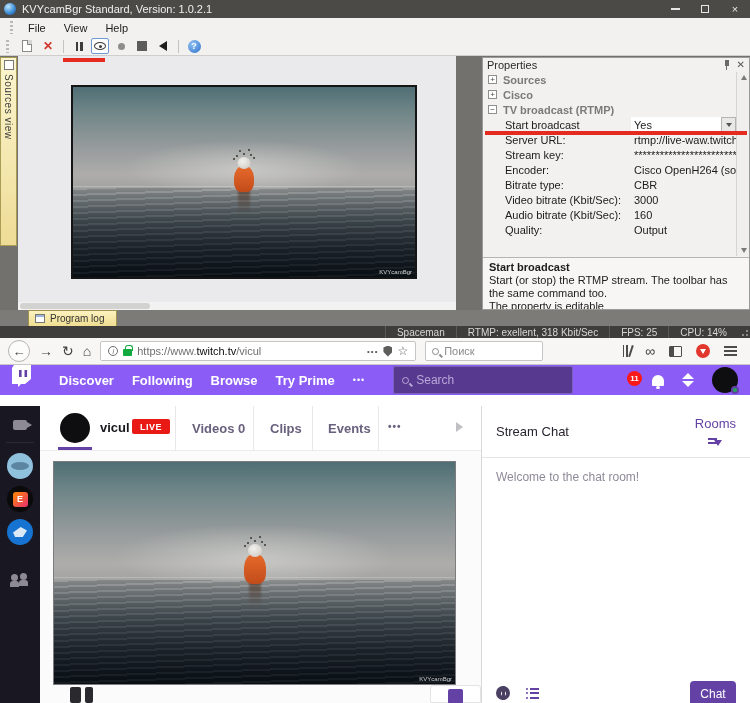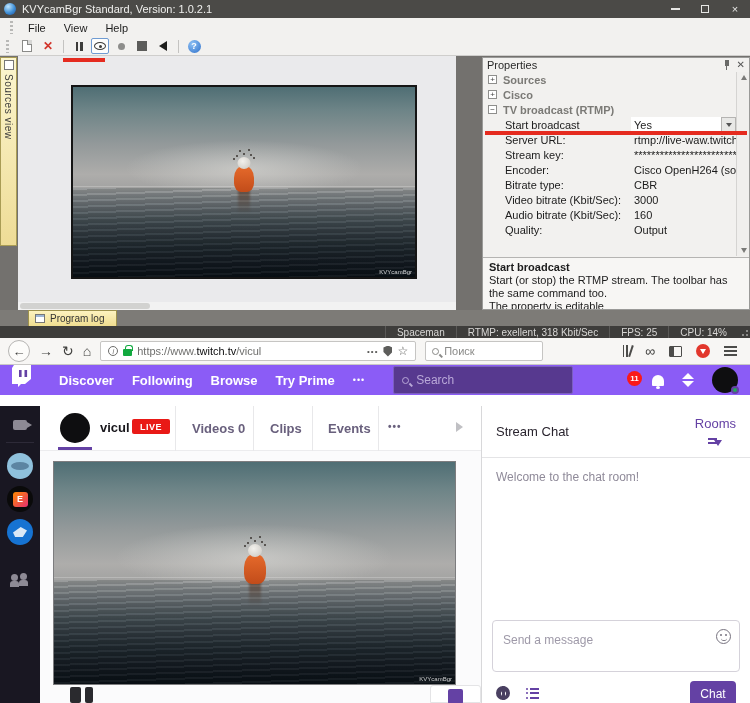--- a/index.html
+++ b/index.html
@@ -555,24 +555,20 @@
 
   <div class="chat-panel">
     <div class="chat-header">
       <span class="chat-title">Stream Chat</span>
       <span class="rooms">
         <span>Rooms</span>
         <span class="rooms-ico"></span>
       </span>
     </div>
     <div class="chat-welcome">Welcome to the chat room!</div>
-    <div class="chat-in">
-      <input placeholder="Send a message" style="">
-      <span class="smiley"></span>
-    </div>
     <div class="chat-bottom">
       <span class="gear-ico" style="overflow:hidden;"></span>
       <span class="list-ico">
         <i>
             <b></b>
             <s></s>
           </i>
           <i>
             <b></b>
             <s></s>

